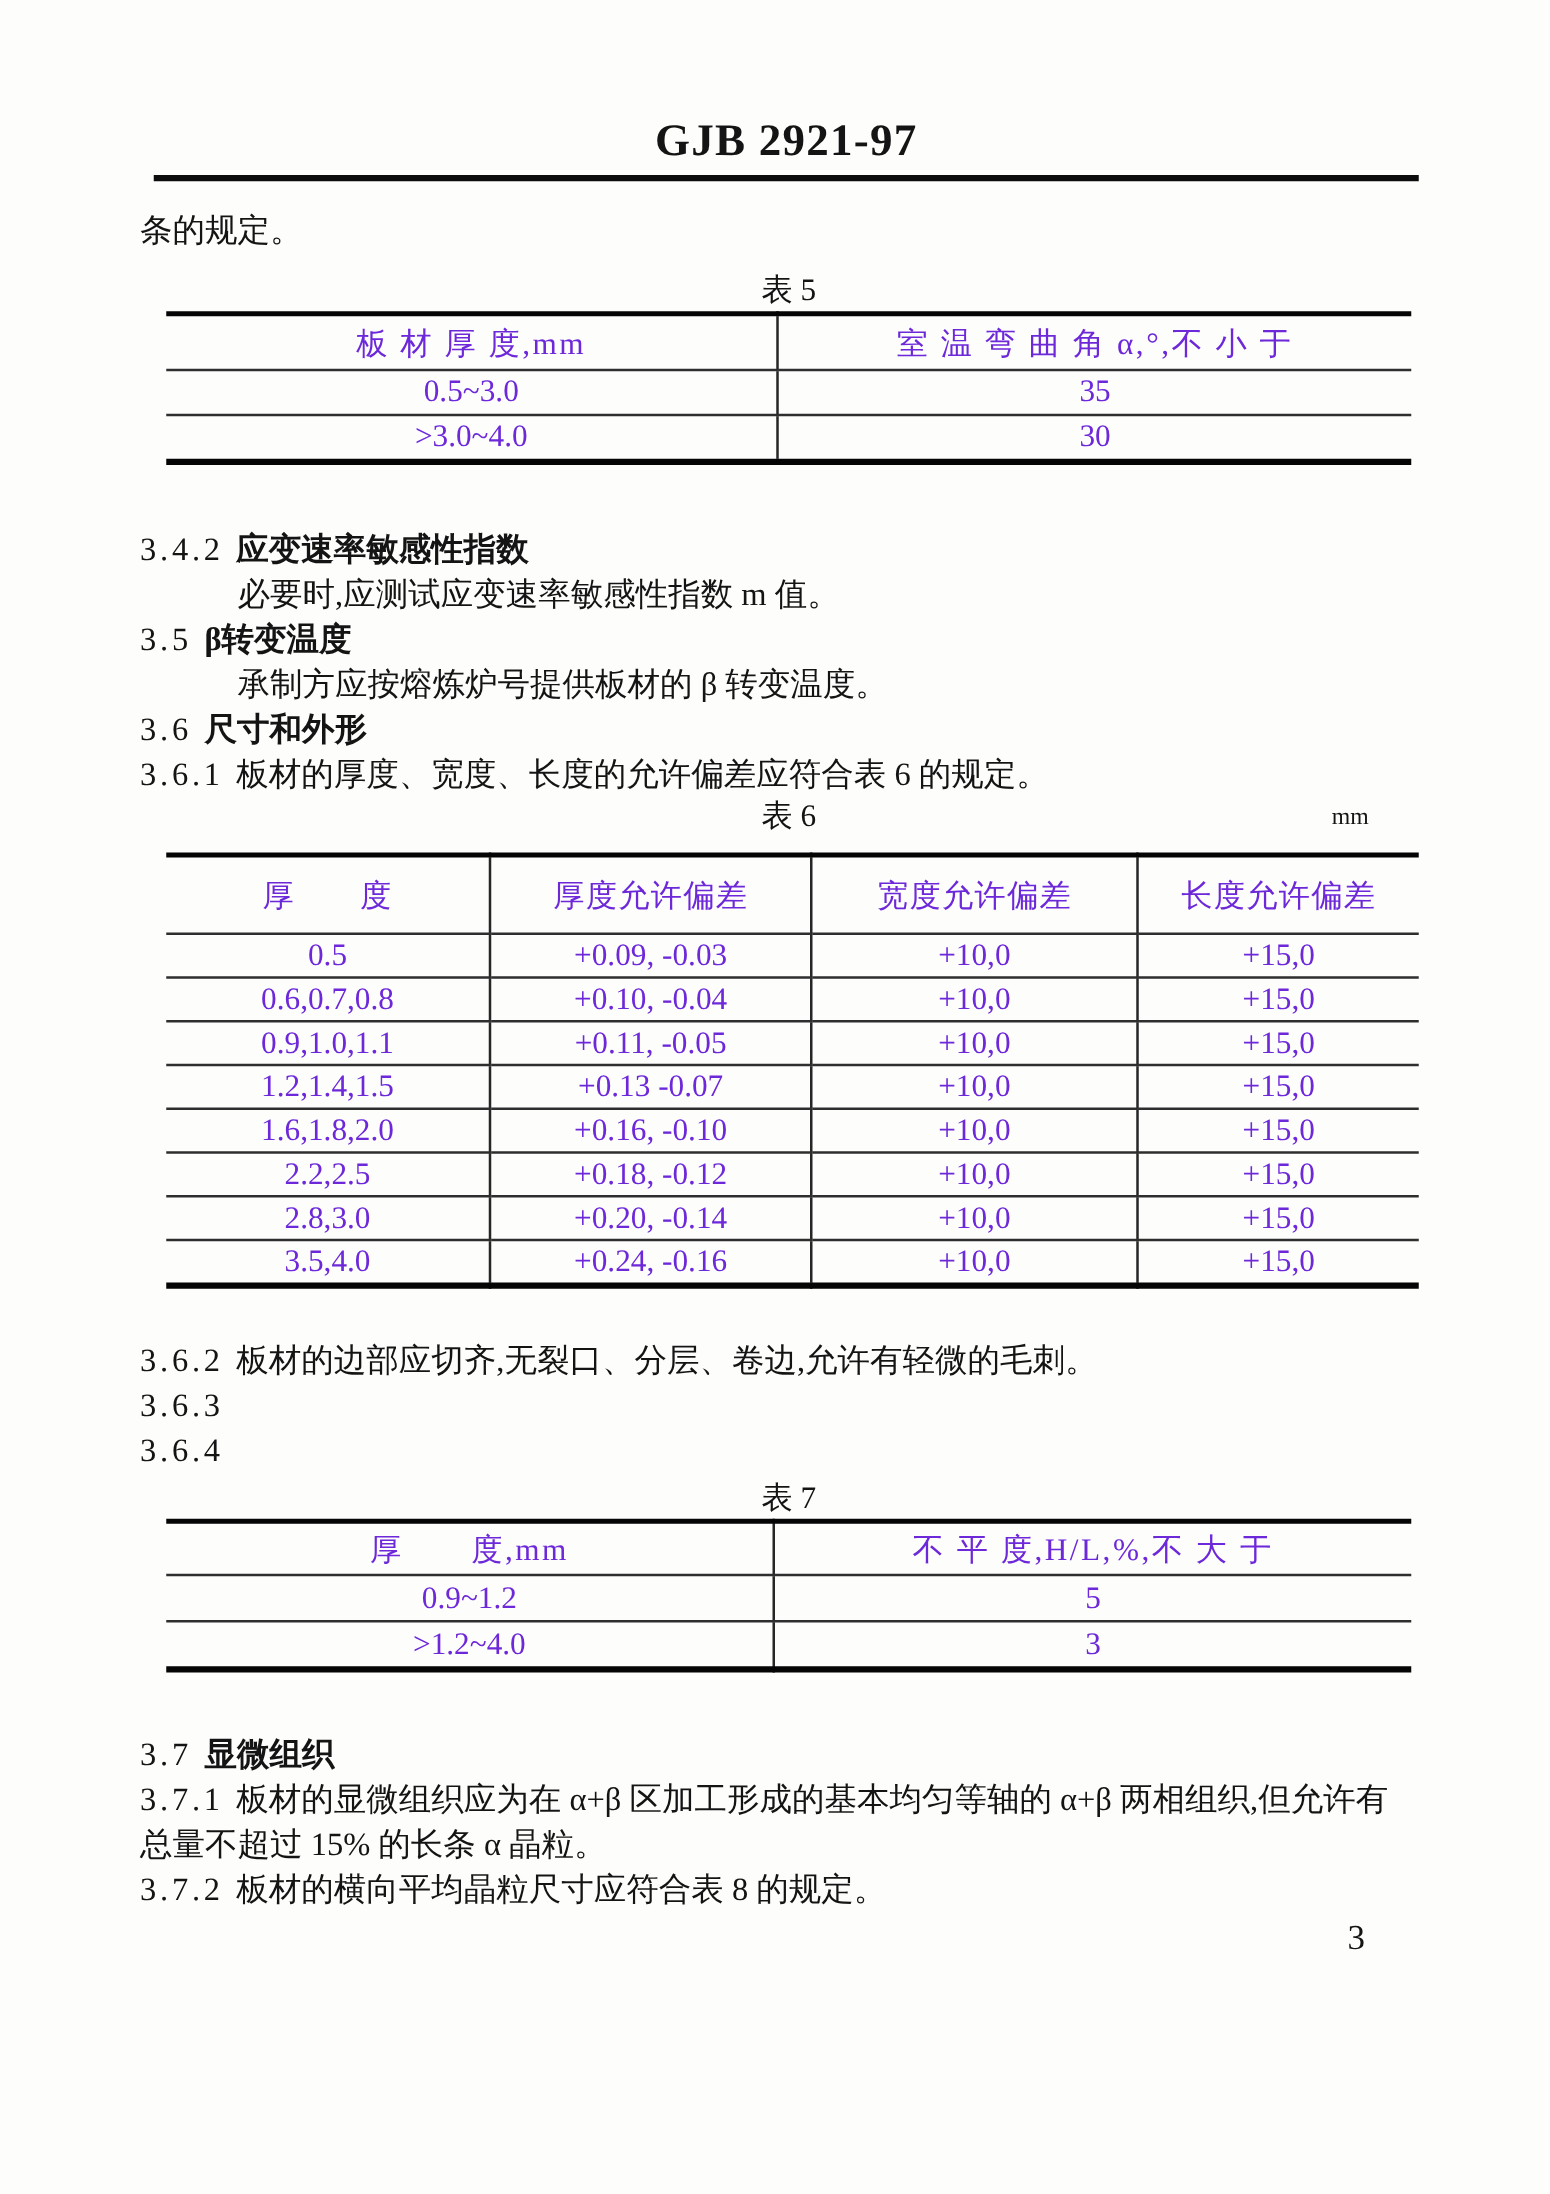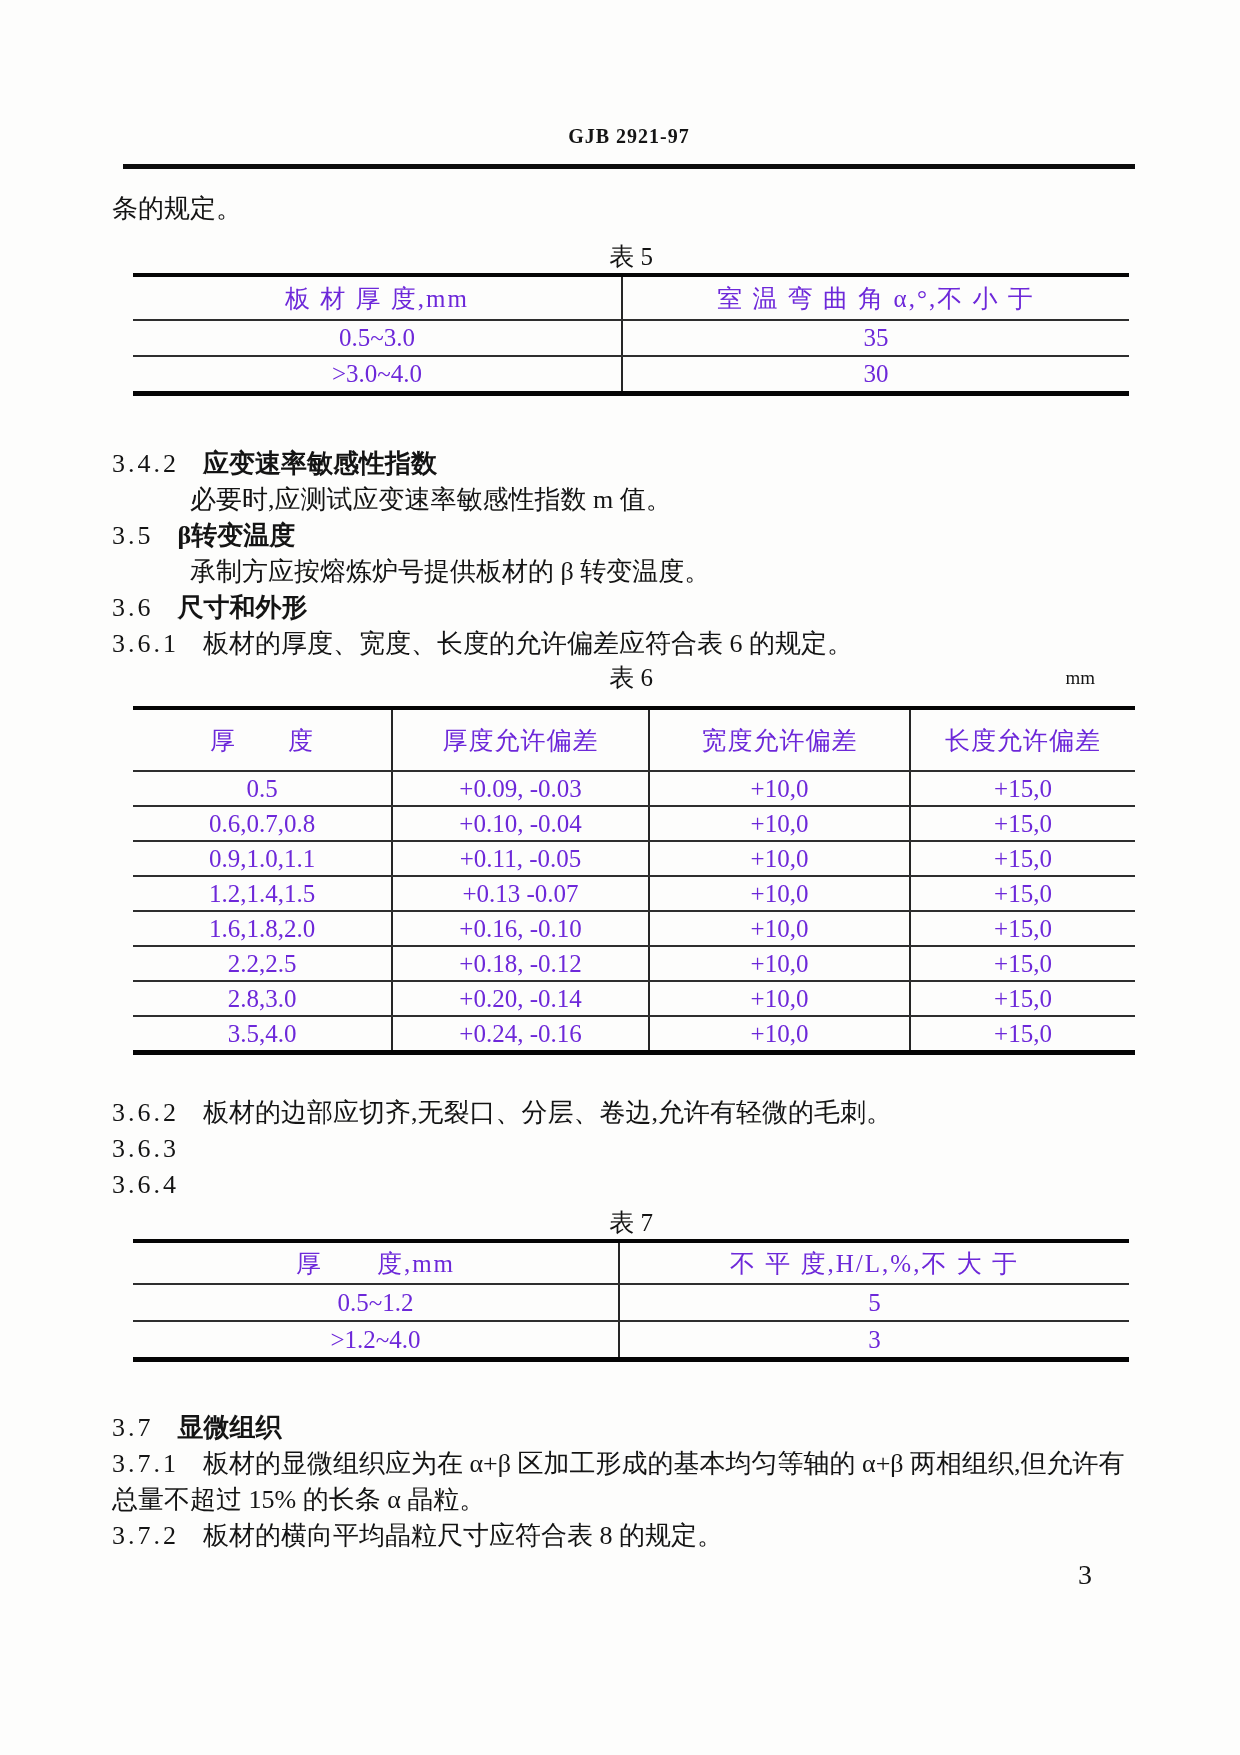--- a/index.html
+++ b/index.html
@@ -6,27 +6,27 @@
   .page{
     position:relative;
     width:1240px;height:1755px;
     margin:0 auto;
     background:#fdfdfc;
     color:#141414;
     font-family:"Liberation Serif","DejaVu Serif",serif;
     overflow:hidden;
   }
   .doc-title{
-    margin:0 0 0 123px;padding-top:120px;width:1012px;
-    text-align:center;font-size:20px;font-weight:bold;letter-spacing:1px;line-height:32px;
+    margin:0 0 0 123px;padding-top:96px;width:1012px;
+    text-align:center;font-size:36px;font-weight:bold;letter-spacing:1px;line-height:32px;
   }
   .rule{width:1012px;margin:12px 0 0 123px;height:5px;background:#0d0d0d;}
   .para{font-size:26px;line-height:36px;margin:0 0 0 112px;white-space:nowrap;}
   .sec{display:flex;align-items:baseline;}
-  .num{letter-spacing:3px;margin-right:24px;text-align:right;}
+  .num{letter-spacing:3px;margin-right:10px;text-align:right;}
   .bold{font-weight:bold;}
   .indent{margin-left:190px;}
   .caption{width:996px;margin:0 0 0 133px;text-align:center;font-size:25px;line-height:32px;}
   .caption-row{position:relative;}
   .unit{position:absolute;right:34px;top:0;font-size:19px;}
   table{
     margin-left:133px;width:996px;
     border-collapse:collapse;table-layout:fixed;
     font-size:25px;color:#6d28d9;
     border-top:4px solid #050505;border-bottom:5px solid #050505;
@@ -195,21 +195,21 @@
   <div class="caption mt4">表 7</div>
   <table class="t7">
       <thead>
         <tr>
           <th>厚　　度,mm</th>
           <th>不 平 度,H/L,%,不 大 于</th>
         </tr>
       </thead>
       <tbody>
         <tr>
-          <td>0.5~1.2</td>
+          <td>0.9~1.2</td>
           <td>5</td>
         </tr>
         <tr>
           <td>&gt;1.2~4.0</td>
           <td>3</td>
         </tr>
       </tbody>
     </table>
 
   <div class="para sec mt48">

